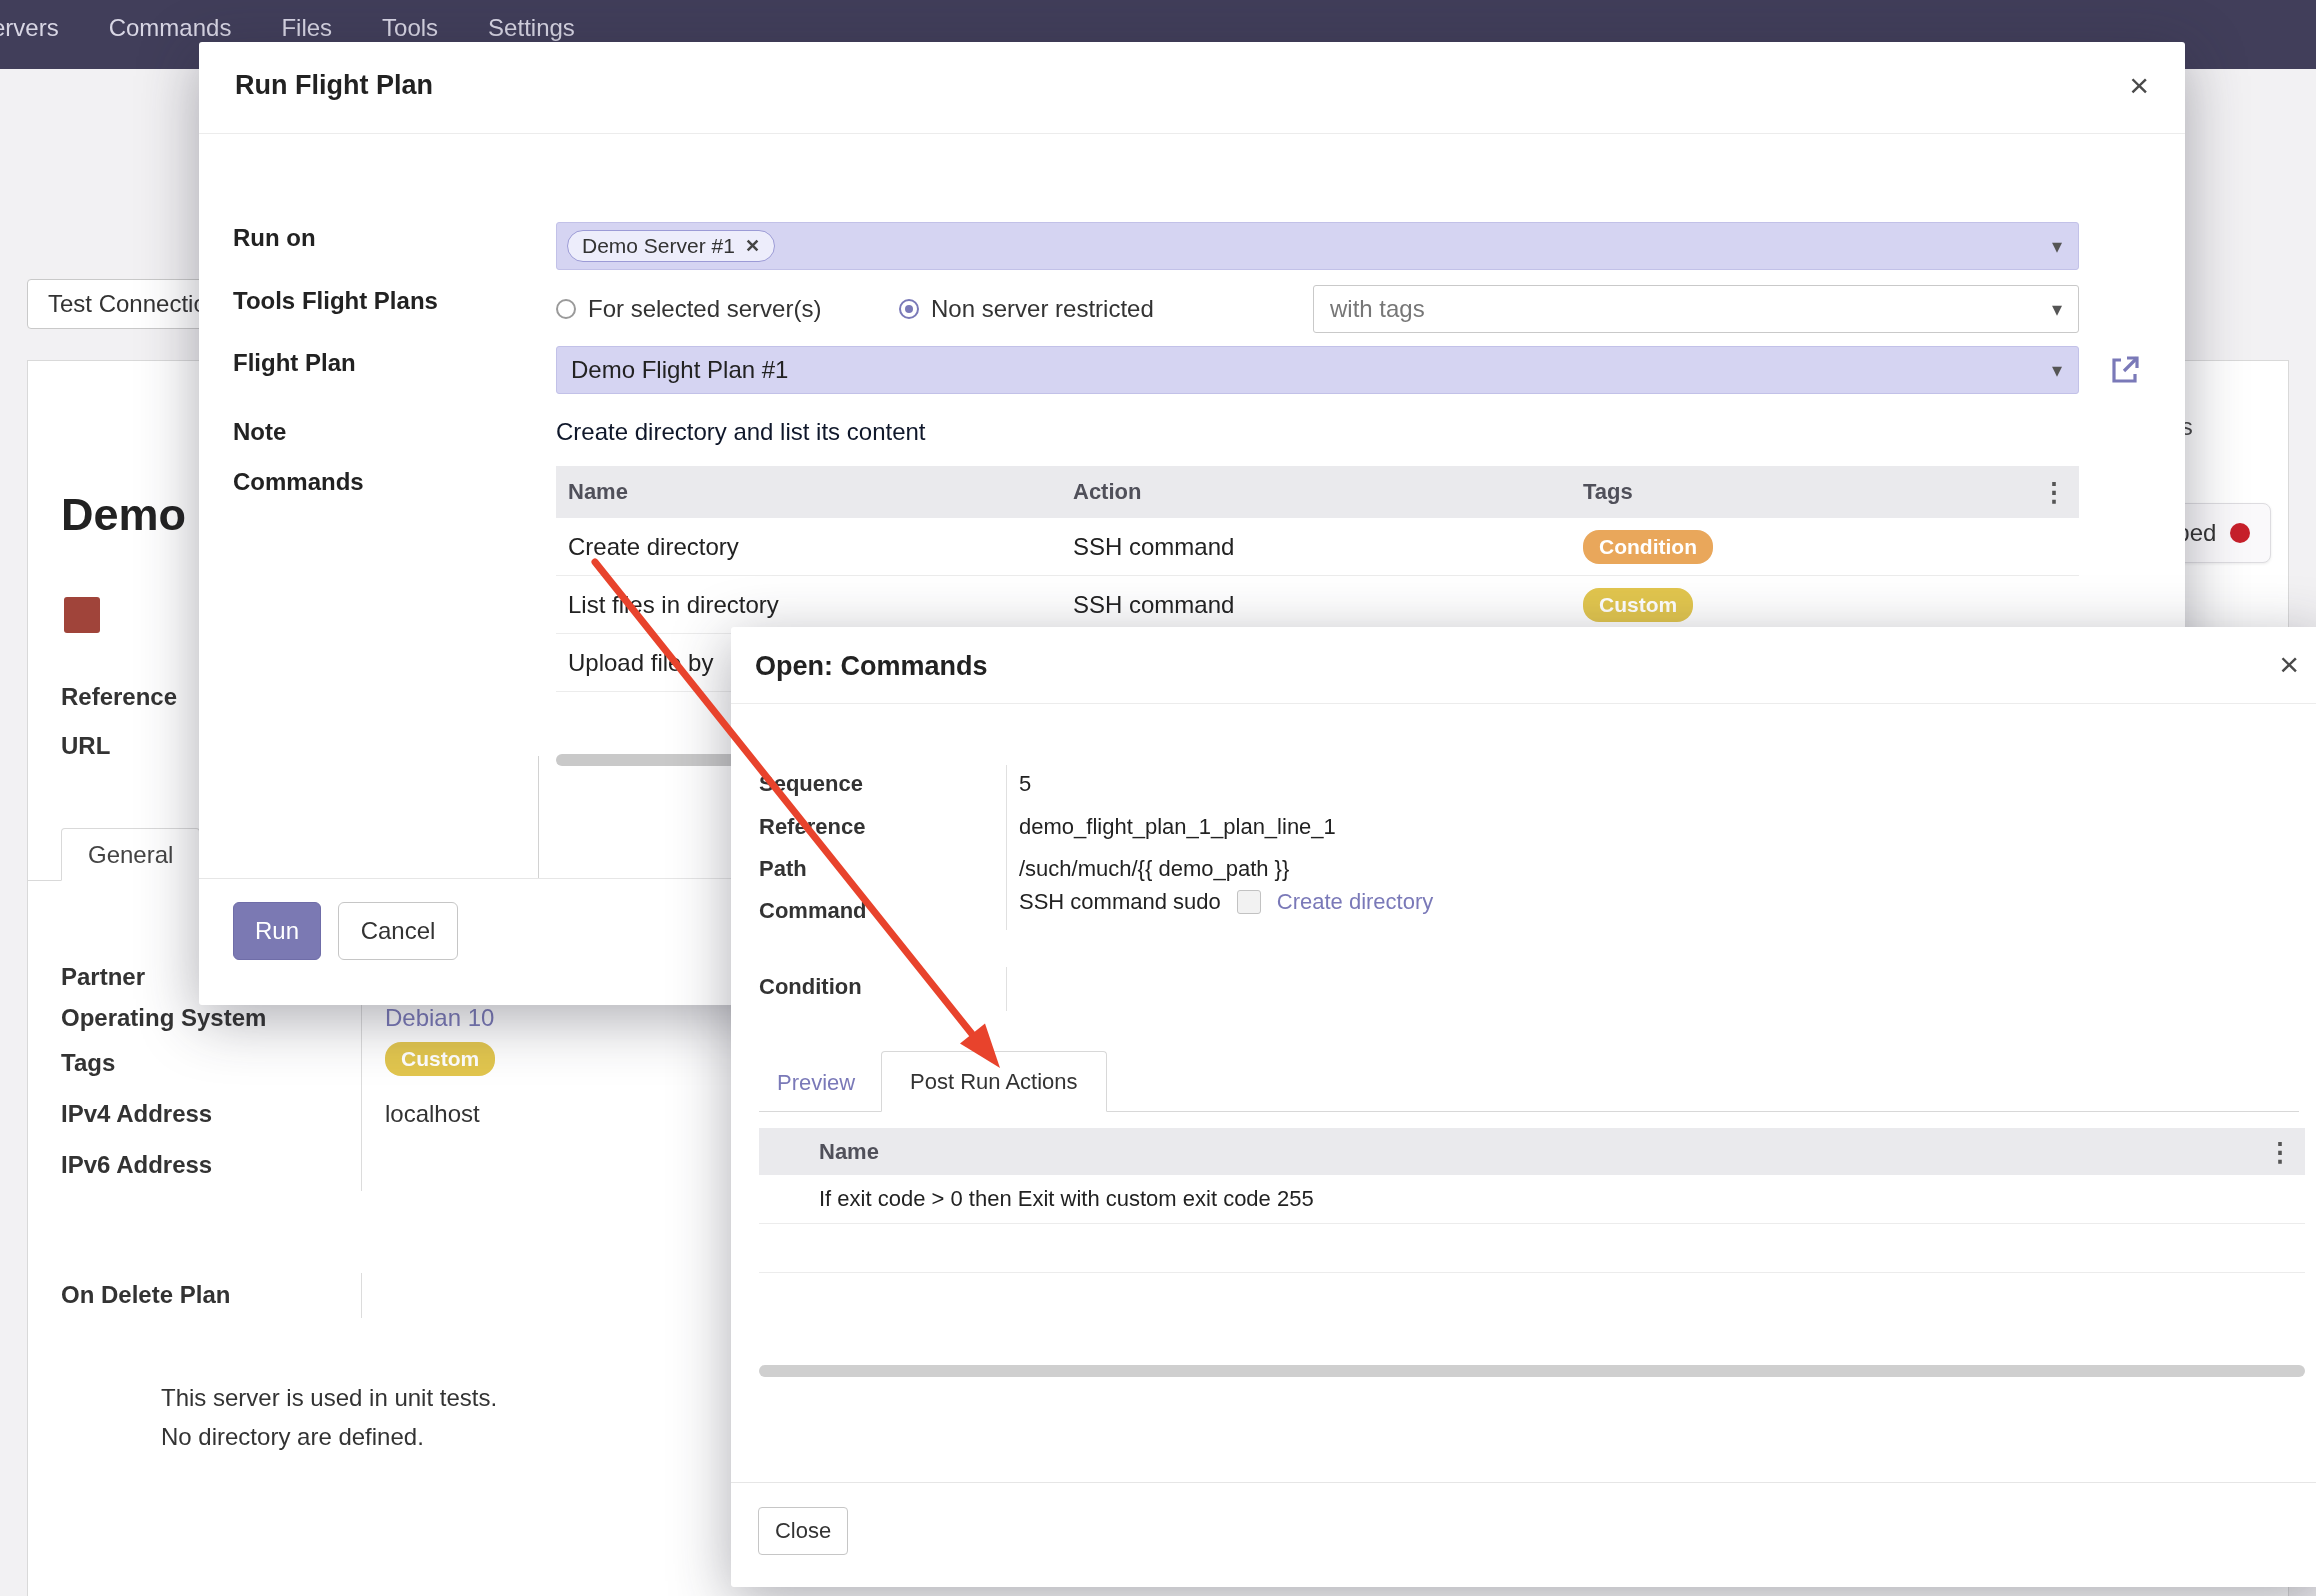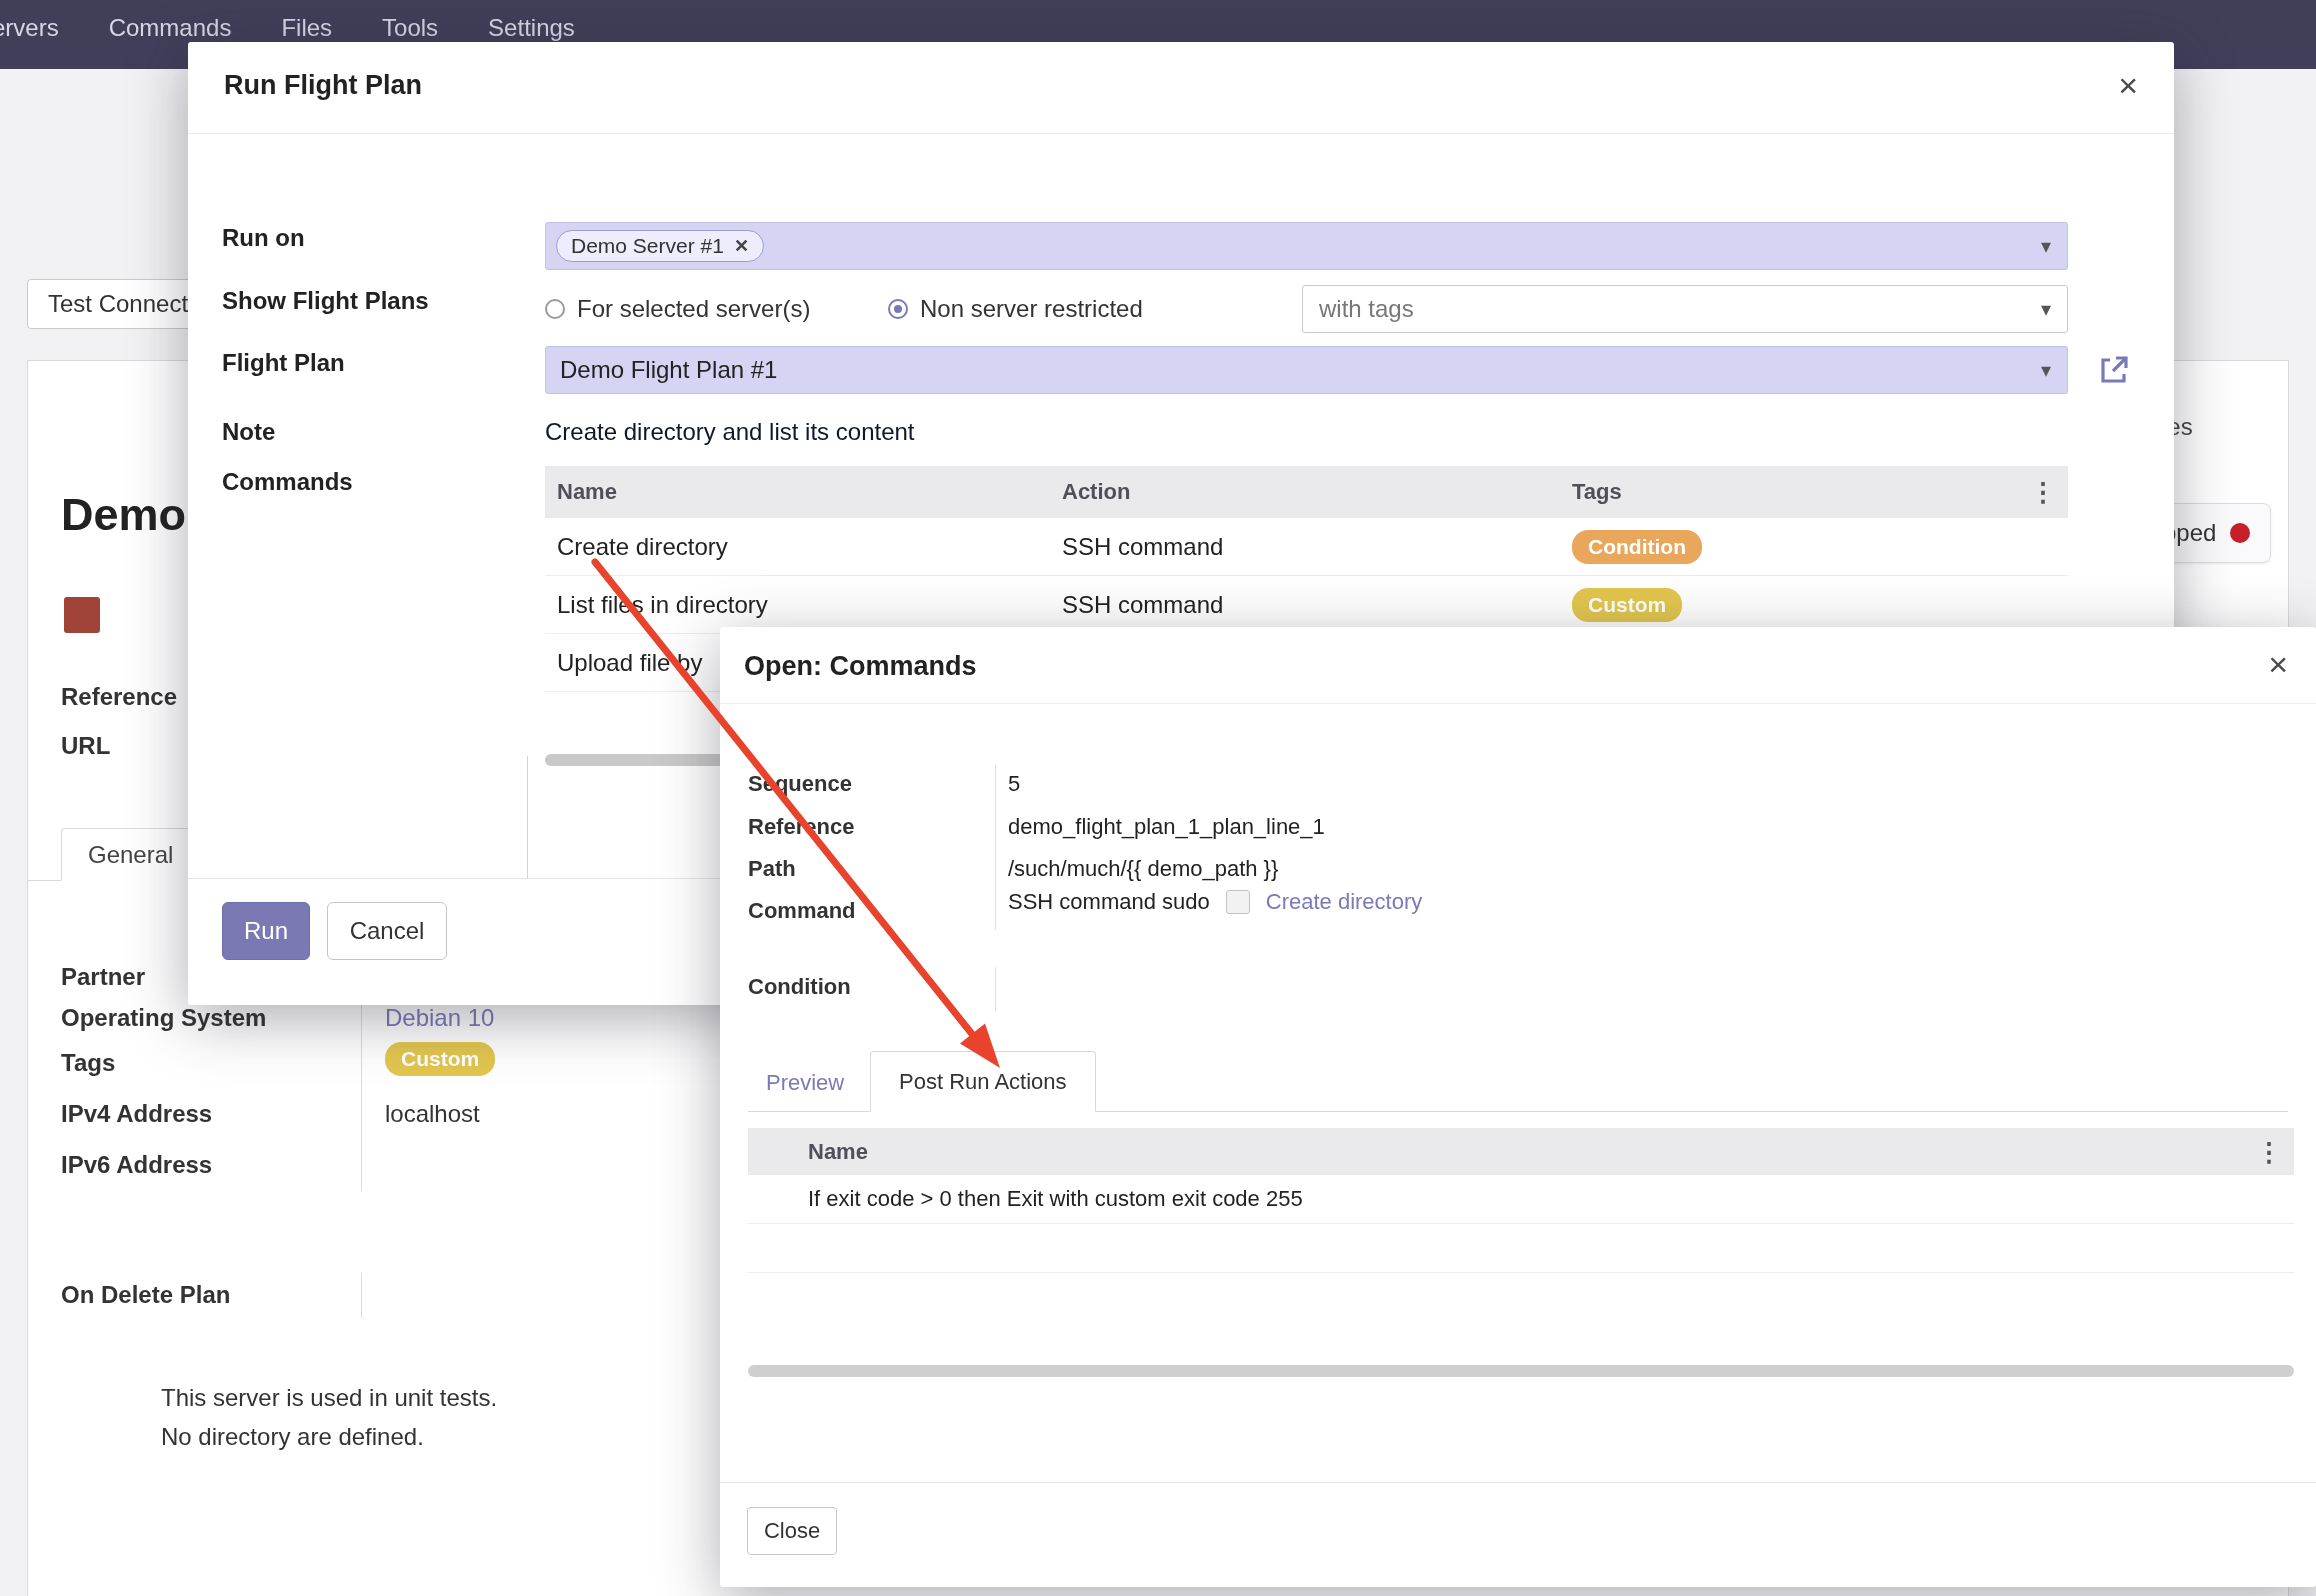--- a/index.html
+++ b/index.html
@@ -35,21 +35,21 @@
   .vsep { position:absolute; width:1px; background:#dcdcdc; }
   .badge { display:inline-block; padding:5px 16px; border-radius:16px; color:#fff; font-size:21px; font-weight:600; white-space:nowrap; }
   .unit-note { position:absolute; left:133px; font-size:24px; color:#333; white-space:nowrap; }
   .notes-fragment { position:absolute; left:2102px; top:52px; font-size:24px; color:#444; white-space:nowrap; }
   .status-pill { position:absolute; left:2078px; top:142px; height:60px; padding:0 20px; display:flex; align-items:center; gap:14px;
                  background:#FAF9FB; border:1px solid #DDDCE0; border-radius:8px; box-shadow:0 1px 3px rgba(0,0,0,.08);
                  font-size:24px; color:#333; white-space:nowrap; }
   .status-dot { width:20px; height:20px; border-radius:50%; }
 
   
-  .modal { position:absolute; background:#fff; border-radius:3px; box-shadow:0 14px 60px rgba(40,40,55,.38); }
+  .modal { position:absolute; background:#fff; border-radius:3px; box-shadow:0 14px 60px rgba(40,40,55,.38);margin-left:11px; }
   .modal-title { position:absolute; font-size:27px; font-weight:700; color:#222; white-space:nowrap; }
   .modal-close { position:absolute; font-size:34px; color:#4a4a4a; line-height:1; cursor:pointer; }
 
   
   #run-modal { left:188px; top:42px; width:1986px; height:963px; z-index:10; }
   #run-modal .hline-header { position:absolute; left:0; top:91px; width:100%; height:1px; background:#ececec; }
   .rfp-label { position:absolute; left:34px; font-size:24px; font-weight:700; color:#222; white-space:nowrap; }
 
   .field-purple { position:absolute; left:357px; width:1523px; height:48px; background:#D5D4F2;
                   border:1px solid #C2C1E8; border-radius:3px; }
@@ -162,21 +162,21 @@
     <span class="status-dot" style="background-color: rgb(199, 32, 43);"></span>
   </div>
 </div>
 
 <div class="modal" id="run-modal">
   <div class="modal-title" style="left:36px; top:28px;">Run Flight Plan</div>
   <div class="modal-close" style="right:36px; top:26px;">×</div>
   <div class="hline-header"></div>
 
   <div class="rfp-label" style="top:182px;">Run on</div>
-  <div class="rfp-label" style="top:245px;">Show Flight Plans</div>
+  <div class="rfp-label" style="top:245px;">Tools Flight Plans</div>
   <div class="rfp-label" style="top:307px;">Flight Plan</div>
   <div class="rfp-label" style="top:376px;">Note</div>
   <div class="rfp-label" style="top:426px;">Commands</div>
 
   <div class="field-purple" style="top:180px;">
     <span class="chip">
       <span>Demo Server #1</span>
       <span class="chip-x">✕</span>
     </span>
     <span class="caret">▾</span>

